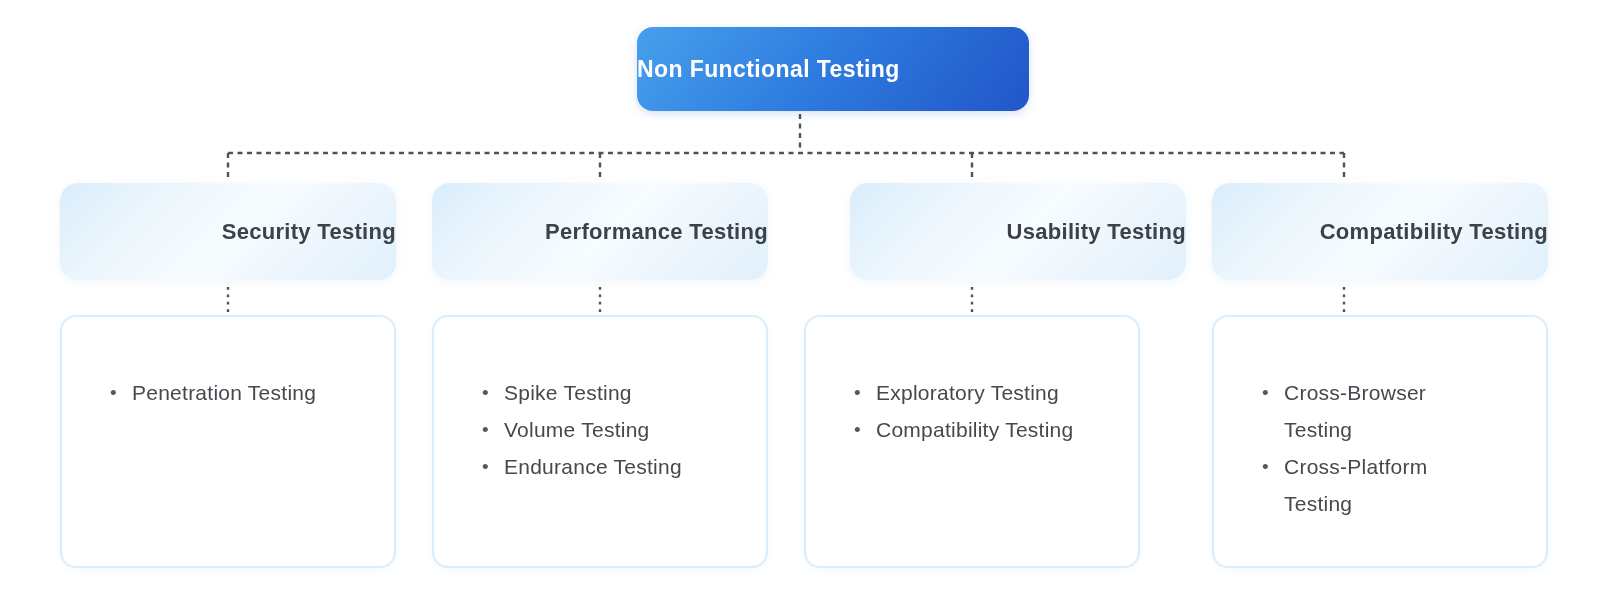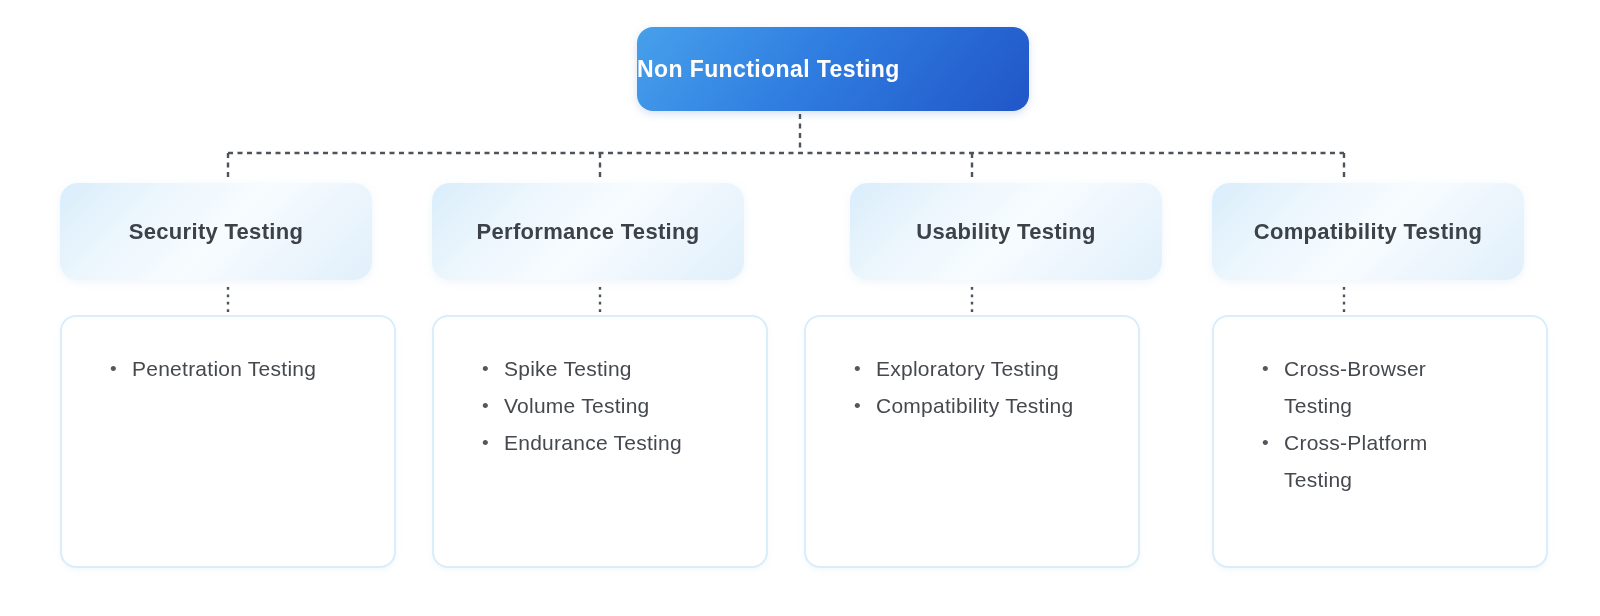--- a/index.html
+++ b/index.html
@@ -59,28 +59,28 @@
     position: absolute;
     top: 183px;
     width: 336px;
   }
   .branch-col.col-0 { left: 60px; }
   .branch-col.col-1 { left: 432px; }
   .branch-col.col-2 { left: 804px; padding-left: 46px; }
   .branch-col.col-3 { left: 1212px; }
 
   .branch-card {
-    width: 312px;
+    width: 336px;
     height: 97px;
     border-radius: 18px;
     background:
       linear-gradient(135deg, #d9edfb 0%, #eef7fd 30%, #f7fcff 52%, #eef6fd 72%, #e0f0fb 100%);
     display: flex;
     align-items: center;
-    justify-content: center;
+    justify-content: flex-end;
     box-shadow: 0 2px 10px rgba(150, 190, 225, 0.15);
   }
   .branch-title {
     color: #3d4248;
     font-size: 22px;
     font-weight: bold;
     letter-spacing: 0.3px;
     text-align: center;
   }
 
@@ -91,20 +91,21 @@
     width: 336px;
     height: 253px;
     border-radius: 16px;
     background: #ffffff;
     border: 2px solid #daedfa;
     box-shadow: 0 2px 6px rgba(140, 185, 225, 0.10);
     padding: 33px 26px 0 48px;
   }
   .branch-list ul {
     list-style: none;
+    margin-top: 24px;
   }
   .branch-list li {
     position: relative;
     color: #45494e;
     font-size: 21px;
     font-weight: 500;
     line-height: 37px;
     letter-spacing: 0.25px;
     padding-left: 22px;
   }

